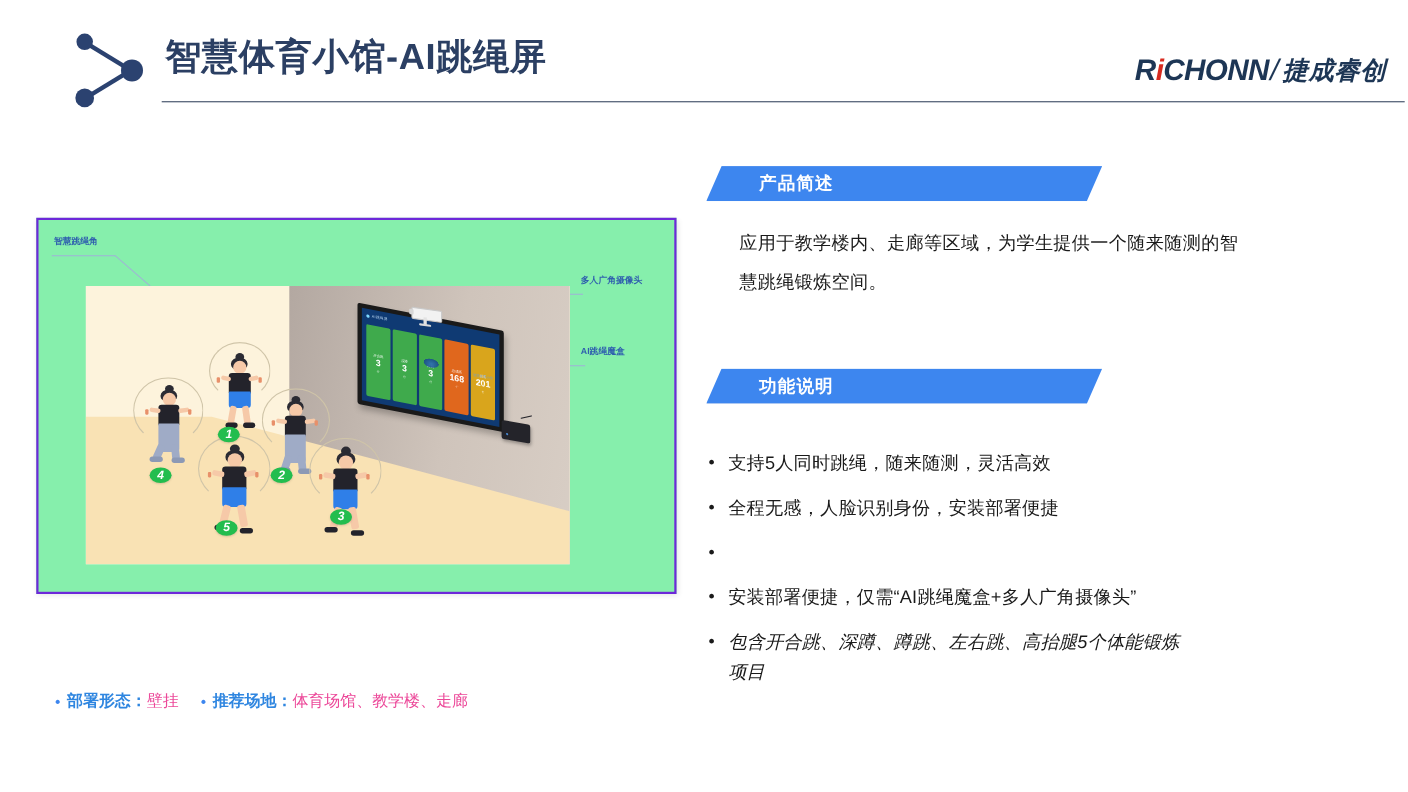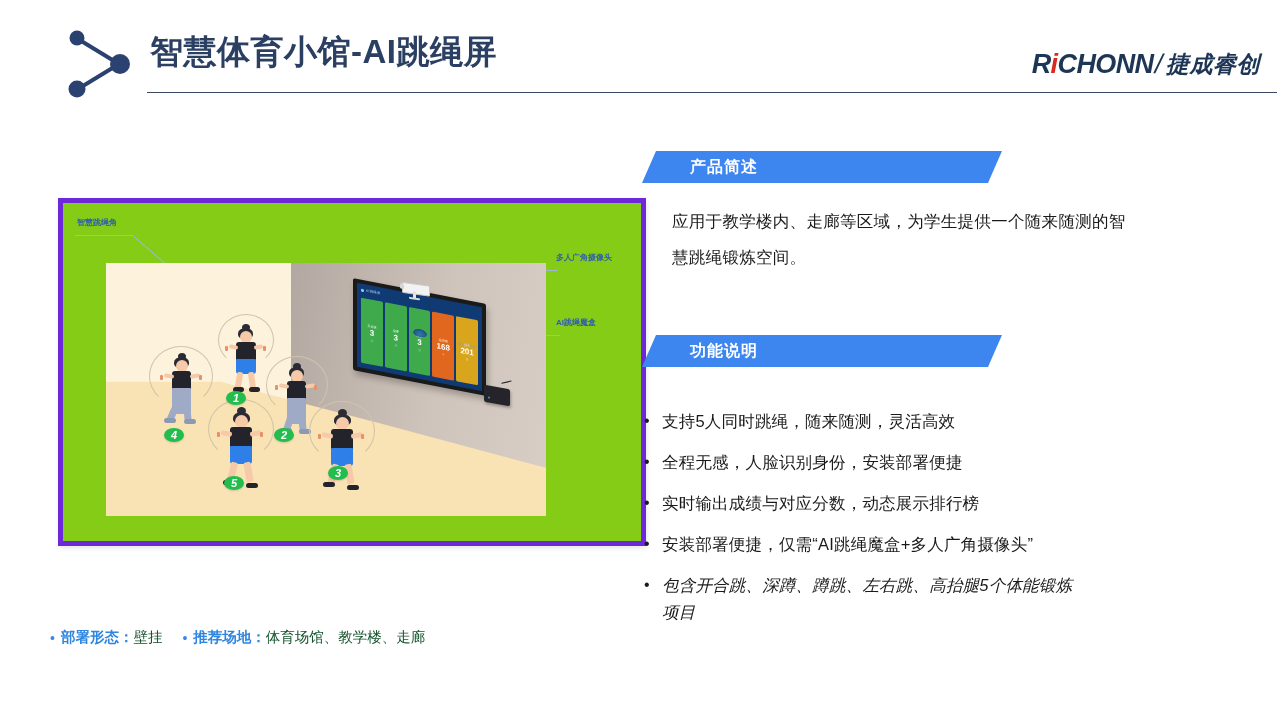--- a/index.html
+++ b/index.html
@@ -24,22 +24,22 @@
   }
   .logo{position:absolute;right:20px;top:48px;height:32px;display:flex;align-items:center;}
   .logo-mark{font-size:27px;font-weight:bold;color:#1d3655;letter-spacing:-0.6px;
     font-style:italic;font-family:"Liberation Sans",sans-serif;}
   .logo-mark .dot-red{color:#d82b20;}
   .logo-slash{color:#1d3655;font-size:27px;font-weight:300;margin:0 3px 0 2px;transform:skewX(-12deg);}
   .logo-cn{font-size:23px;font-weight:bold;color:#1d3655;font-style:italic;letter-spacing:0.5px;}
 
   
   .illus-panel{
-    position:absolute;left:58px;top:198px;width:578px;height:338px;
-    background:#84cc16;border:5px solid #6d28d9;
+    position:absolute;left:33px;top:198px;width:578px;height:338px;
+    background:#86efac;border:2px solid #6d28d9;
     box-shadow:1px 2px 5px rgba(0,0,0,0.10);
   }
   .scene{
     position:absolute;left:43px;top:60px;width:440px;height:253px;
     overflow:hidden;background:#fdf6e3;
   }
   .wall-back{position:absolute;left:0;top:0;width:100%;height:100%;background:#fdf3dc;}
   .wall-right-shade{
     position:absolute;left:185px;top:0;width:255px;height:253px;
     background:linear-gradient(100deg,#b3a8a1 0%,#cfc4bb 55%,#d8cec5 100%);
@@ -147,21 +147,21 @@
   .bullet-text{
     font-size:16.5px;color:#1a1a1a;line-height:27px;letter-spacing:0.2px;
   }
   .bullet-text .ind{display:block;font-style:italic;}
 
   
   .footer{position:absolute;left:50px;top:628px;display:flex;align-items:center;
     font-size:14.5px;color:#1a1a1a;}
   .f-dot{color:#3d86ef;margin-right:6px;font-size:14px;}
   .f-key{color:#2f86e0;font-weight:bold;}
-  .f-val{color:#14532d;}
+  .f-val{color:#ec4899;}
   .f-gap{display:inline-block;width:20px;}
 </style>
 </head>
 <body>
 
 <div class="header">
 
   <svg class="node-icon" viewBox="0 0 82 74">
     <line x1="16" y1="12" x2="57" y2="37" stroke="#2b4270" stroke-width="4"></line>
     <line x1="57" y1="37" x2="16" y2="62" stroke="#2b4270" stroke-width="4"></line>
@@ -359,21 +359,20 @@
   <div class="bullet-row">
     <span class="bullet-dot">•</span>
     <span class="bullet-text">支持5人同时跳绳，随来随测，灵活高效</span>
   </div>
   <div class="bullet-row">
     <span class="bullet-dot">•</span>
     <span class="bullet-text">全程无感，人脸识别身份，安装部署便捷</span>
   </div>
   <div class="bullet-row">
     <span class="bullet-dot">•</span>
-    <span class="bullet-text">实时输出成绩与对应分数，动态展示排行榜</span>
   </div>
   <div class="bullet-row">
     <span class="bullet-dot">•</span>
     <span class="bullet-text">安装部署便捷，仅需“AI跳绳魔盒+多人广角摄像头”</span>
   </div>
   <div class="bullet-row">
     <span class="bullet-dot">•</span>
     <span class="bullet-text">
       <span class="ind">包含开合跳、深蹲、蹲跳、左右跳、高抬腿5个体能锻炼</span>
       <span class="ind">项目</span>

